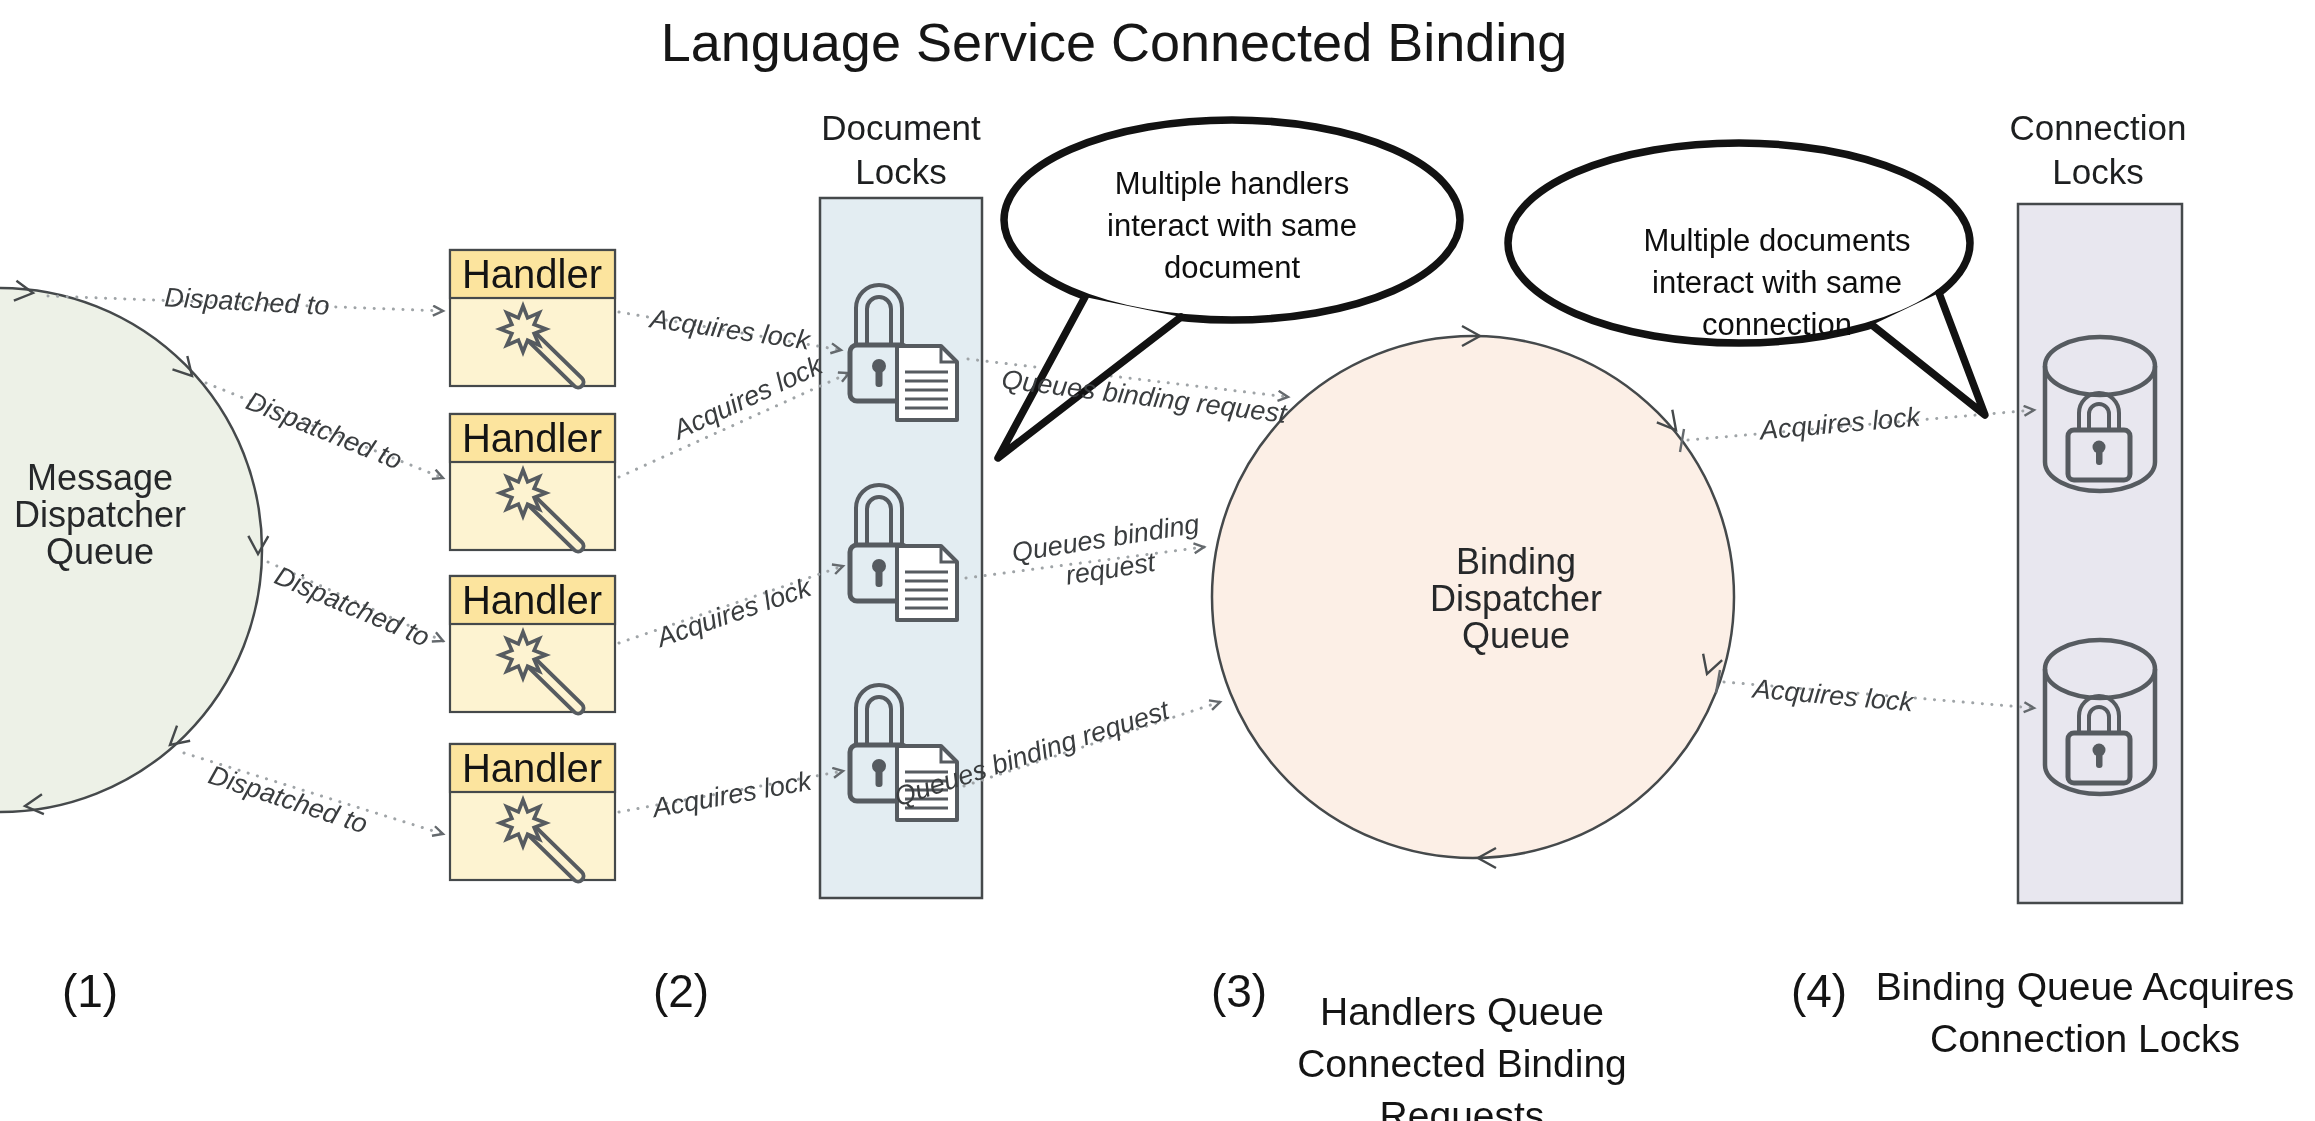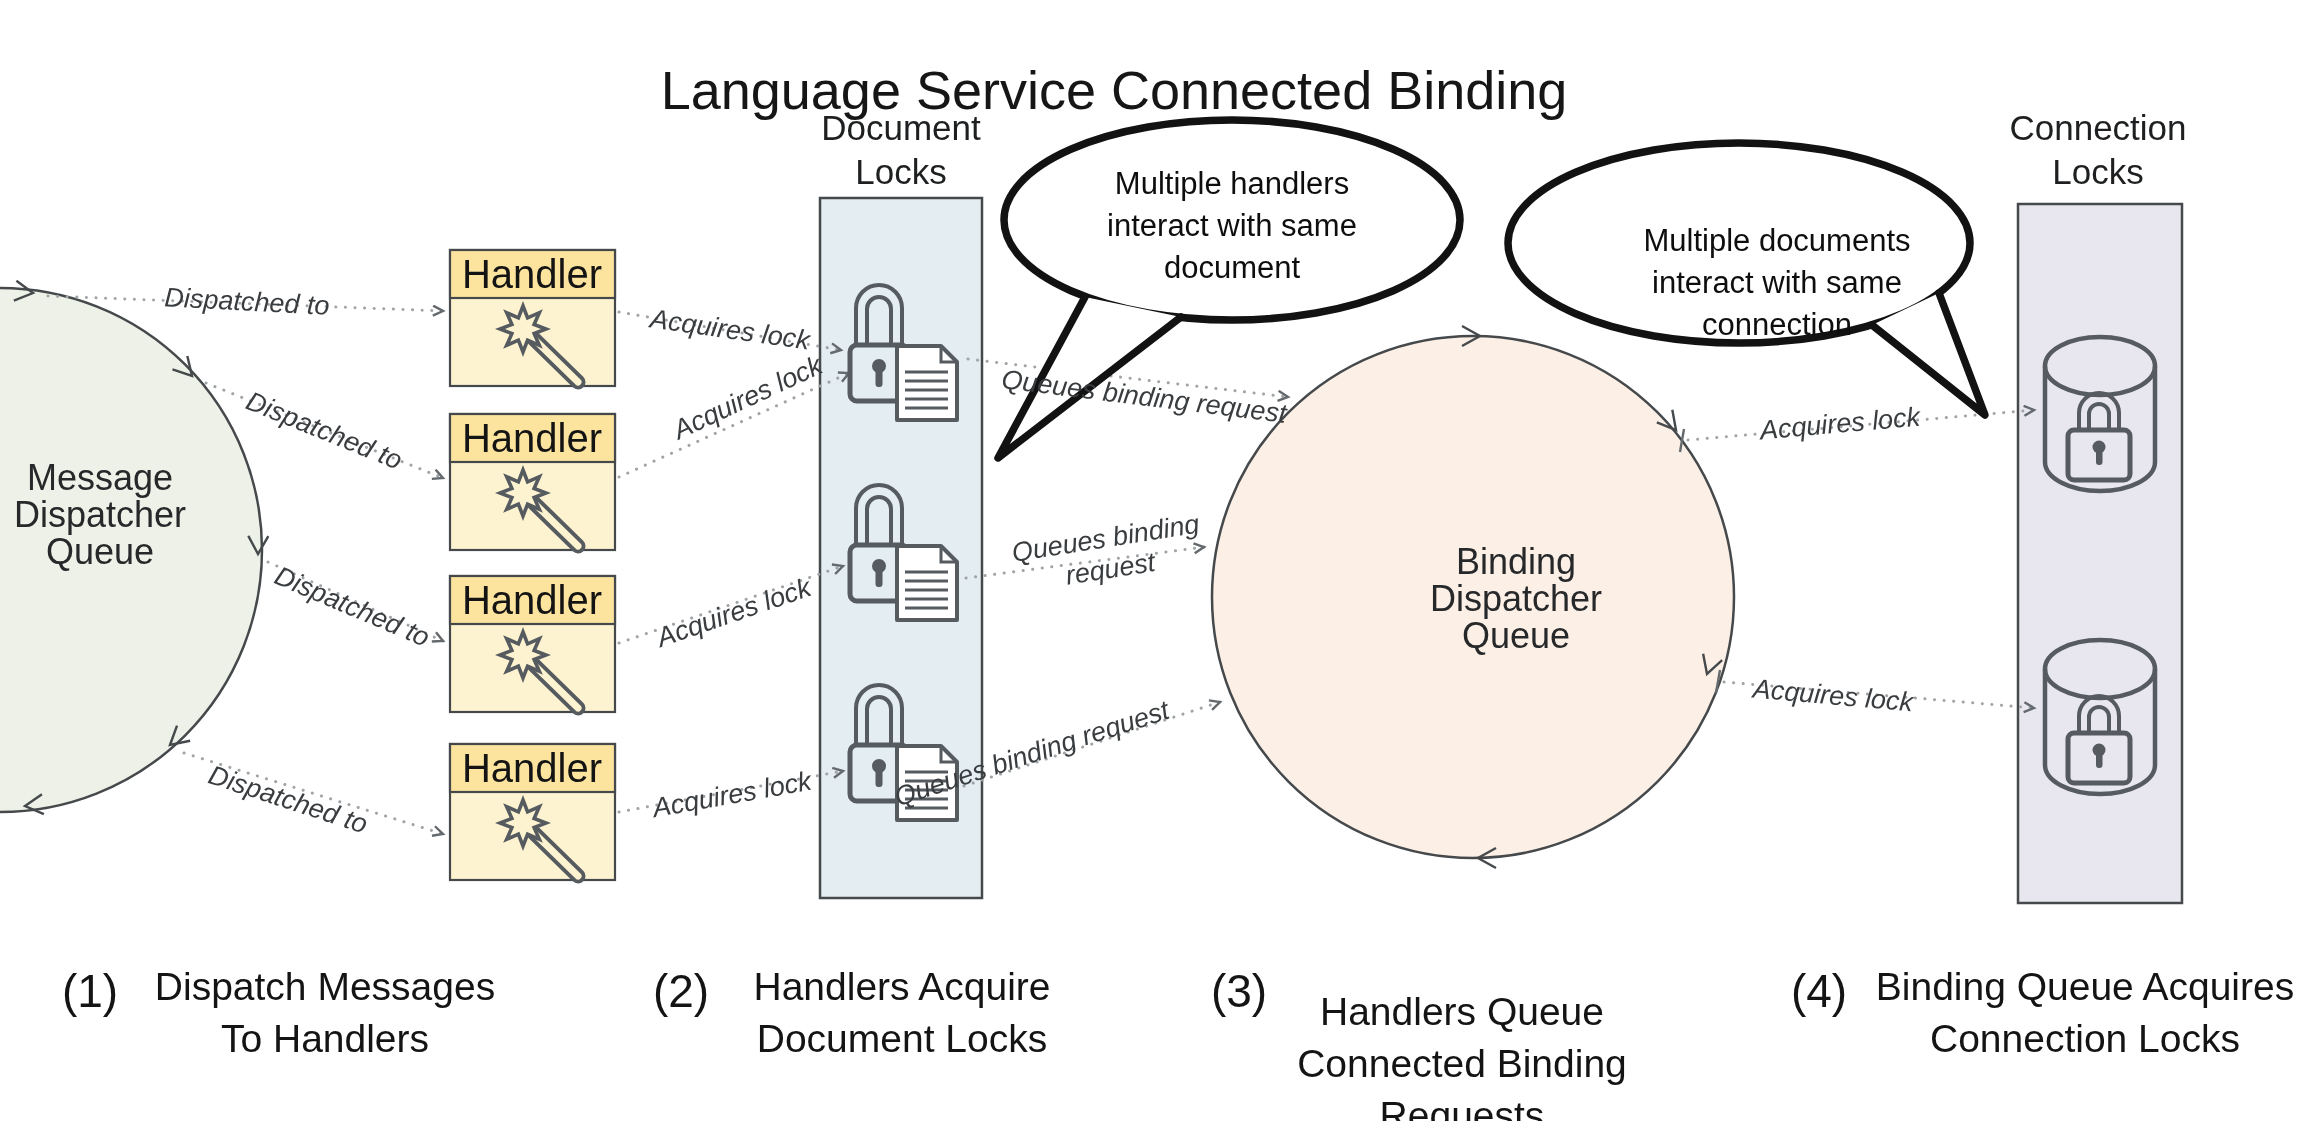--- a/index.html
+++ b/index.html
@@ -174,21 +174,21 @@
   <g>
     <ellipse cx="1232" cy="220" rx="228" ry="100" fill="#ffffff" style="stroke:var(--bubble_stroke)" stroke-width="7.5"></ellipse>
     <path d="M1085,297 L998,458 L1181,317" fill="#ffffff" style="stroke:var(--bubble_stroke)" stroke-width="7.5" stroke-linejoin="round" stroke-linecap="round"></path>
   </g>
   <g>
     <ellipse cx="1739" cy="243" rx="231" ry="100" fill="#ffffff" style="stroke:var(--bubble_stroke)" stroke-width="7.5"></ellipse>
     <path d="M1872,325 L1985,415 L1939,293" fill="#ffffff" style="stroke:var(--bubble_stroke)" stroke-width="7.5" stroke-linejoin="round" stroke-linecap="round"></path>
   </g>
 </svg>
 
-<div class="lbl title" style="left:1114px;top:42px;transform:translate(-50%,-50%);margin-top:48px;">Language Service Connected Binding</div>
+<div class="lbl title" style="left:1114px;top:42px;transform:translate(-50%,-50%);">Language Service Connected Binding</div>
 
 <div class="lbl node-label" style="left:100px;top:514px;transform:translate(-50%,-50%);">Message
 Dispatcher
 Queue</div>
 <div class="lbl node-label" style="left:1470px;top:598px;transform:translate(-50%,-50%);margin-left:46px;">Binding
 Dispatcher
 Queue</div>
 
 <div class="lbl rect-label" style="left:901px;top:150px;transform:translate(-50%,-50%);">Document
 Locks</div>
@@ -218,25 +218,21 @@
 <div class="lbl edge" style="left:1032px;top:754px;transform:translate(-50%,-50%) rotate(-18deg);">Queues binding request</div>
 
 <div class="lbl bubble-text" style="left:1232px;top:226px;transform:translate(-50%,-50%);">Multiple handlers
 interact with same
 document</div>
 <div class="lbl bubble-text" style="left:1777px;top:252px;transform:translate(-50%,-50%);margin-top:31px;">Multiple documents
 interact with same
 connection</div>
 
 <div class="lbl cap-num" style="left:90px;top:991px;transform:translate(-50%,-50%);">(1)</div>
-<div class="lbl cap-text" style="left:325px;top:1013px;transform:translate(-50%,-50%);">Dispatch Messages
-To Handlers</div>
 <div class="lbl cap-num" style="left:681px;top:991px;transform:translate(-50%,-50%);">(2)</div>
-<div class="lbl cap-text" style="left:902px;top:1013px;transform:translate(-50%,-50%);">Handlers Acquire
-Document Locks</div>
 <div class="lbl cap-num" style="left:1239px;top:991px;transform:translate(-50%,-50%);">(3)</div>
 <div class="lbl cap-text" style="left:1462px;top:1064px;transform:translate(-50%,-50%);">Handlers Queue
 Connected Binding
 Requests</div>
 <div class="lbl cap-num" style="left:1819px;top:991px;transform:translate(-50%,-50%);">(4)</div>
 <div class="lbl cap-text" style="left:2085px;top:1013px;transform:translate(-50%,-50%);">Binding Queue Acquires
 Connection Locks</div>
 </div>
 
 </body></html>

